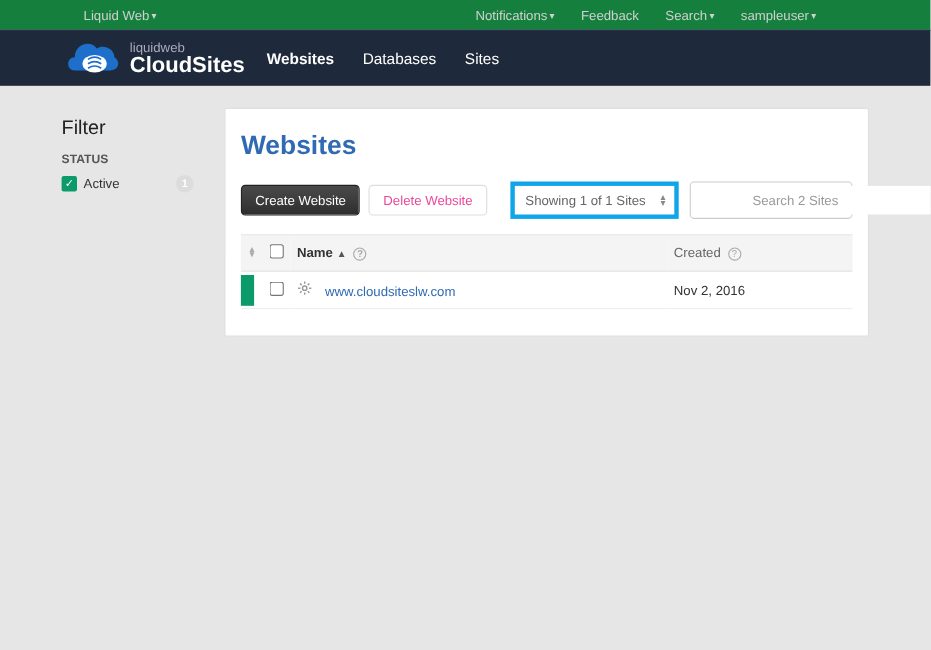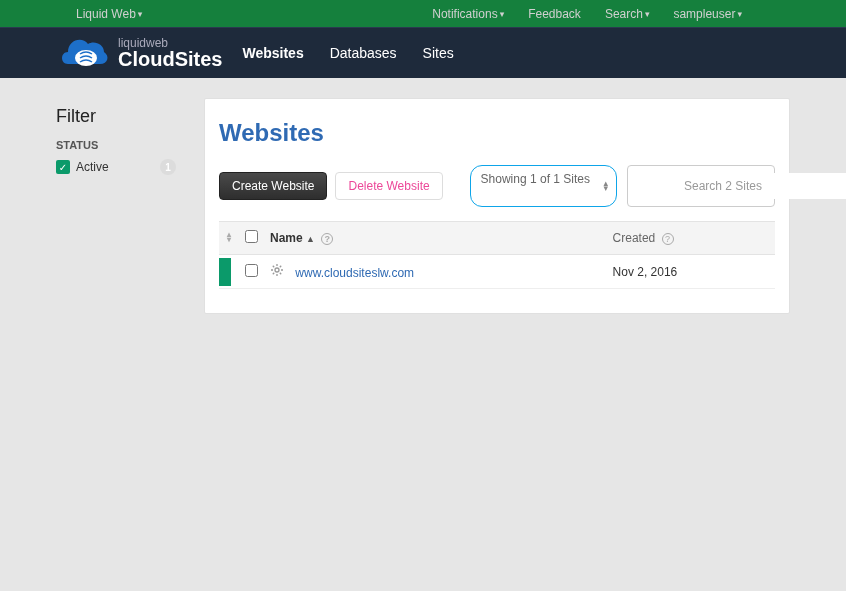--- a/index.html
+++ b/index.html
@@ -25,21 +25,21 @@
 .status-row { display: flex; align-items: center; gap: 6px; font-size: 12px; }
 .check-green { width: 14px; height: 14px; background: #0b9a6a; border-radius: 2px; display: inline-flex; align-items: center; justify-content: center; color: #fff; font-size: 10px; }
 .badge-count { margin-left: auto; background: #dcdcdc; color: #fff; width: 16px; height: 16px; border-radius: 8px; display: inline-flex; align-items: center; justify-content: center; font-size: 10px; font-weight: bold; }
 .main { flex: 1; background: #fff; border: 1px solid #e0e0e0; padding: 20px 14px 24px 14px; border-radius: 2px; }
 .main h1 { color: #2f6ab3; font-size: 24px; font-weight: bold; margin-bottom: 18px; }
 .toolbar { display: flex; align-items: center; gap: 8px; margin-bottom: 14px; justify-content: flex-end; }
 .btn { border-radius: 4px; padding: 6px 12px; font-size: 12px; cursor: pointer; border: 1px solid transparent; }
 .btn-dark { background: linear-gradient(#4a4a4a, #2e2e2e); color: #fff; border-color: #222; }
 .btn-disabled { background: #fff; color: #ec4899; border: 1px solid #ddd; cursor: default; }
 .toolbar-right { margin-left: auto; display: flex; gap: 10px; }
-.select-wrap { border: 1px solid #0ea5e9; border-radius: 12px; padding: 6px 26px 20px 10px; font-size: 12px; color: #666; position: relative; background: #fff; }
+.select-wrap { border: 4px solid #0ea5e9; border-radius: 0; padding: 6px 26px 6px 10px; font-size: 12px; color: #666; position: relative; background: #fff; }
 .select-caret { position: absolute; right: 8px; top: 50%; transform: translateY(-50%); font-size: 9px; color: #888; line-height: 5px; }
 .search-wrap { border: 1px solid #ccc; border-radius: 4px; display: flex; align-items: center; background: #fff; width: 148px; }
 .search-wrap input { border: none; outline: none; padding: 6px 8px; font-size: 12px; flex: 1; color: #c2410c; margin-left: 48px; }
 .search-wrap input::placeholder { color: #999; }
 .search-icon { padding: 0 8px; color: #555; font-size: 12px; }
 table { width: 100%; border-collapse: collapse; }
 thead th { background: #f4f4f4; border-top: 1px solid #e3e3e3; border-bottom: 1px solid #e3e3e3; padding: 8px 6px; text-align: left; font-size: 12px; color: #333; font-weight: bold; }
 tbody td { padding: 8px 6px; border-bottom: 1px solid #eee; font-size: 12px; vertical-align: middle; }
 .sort-col { width: 20px; text-align: center; }
 .check-col { width: 20px; text-align: center; }

